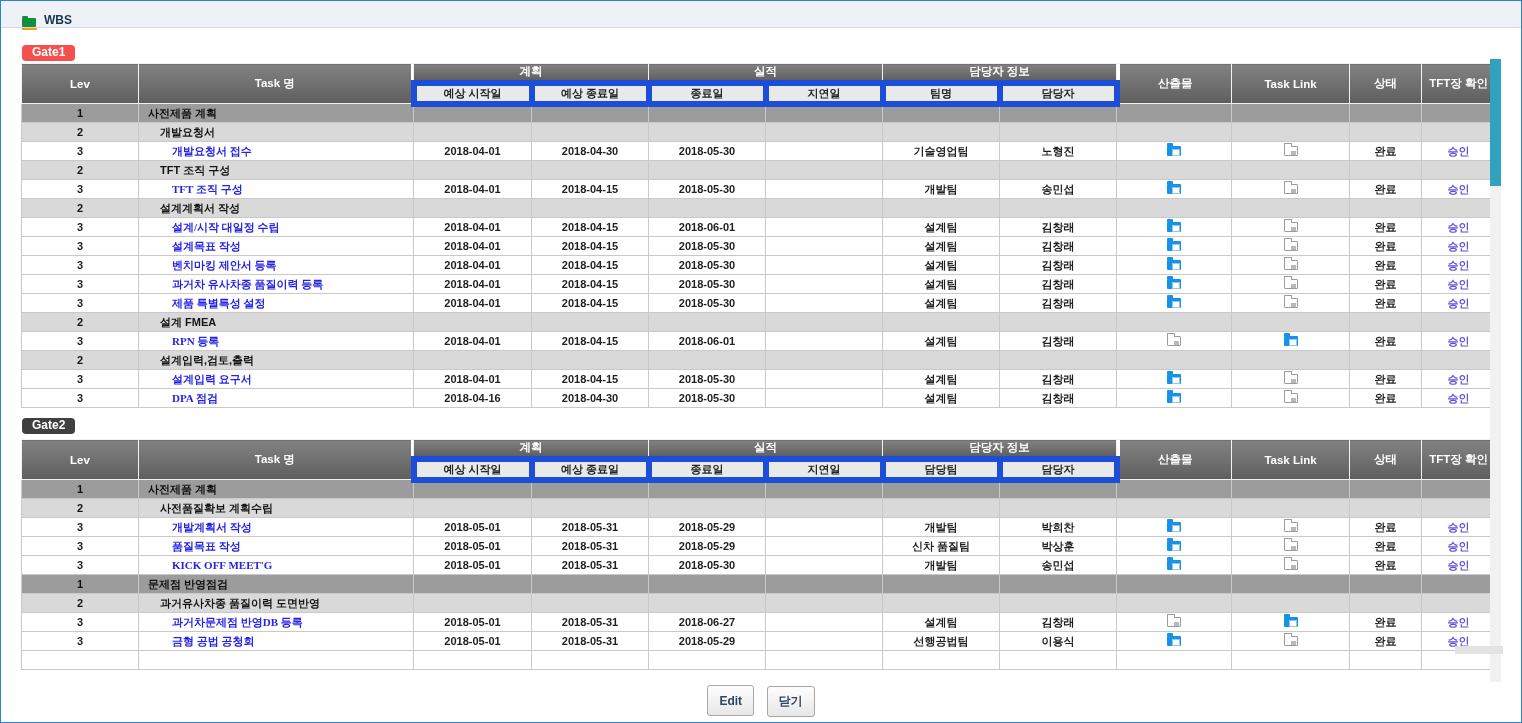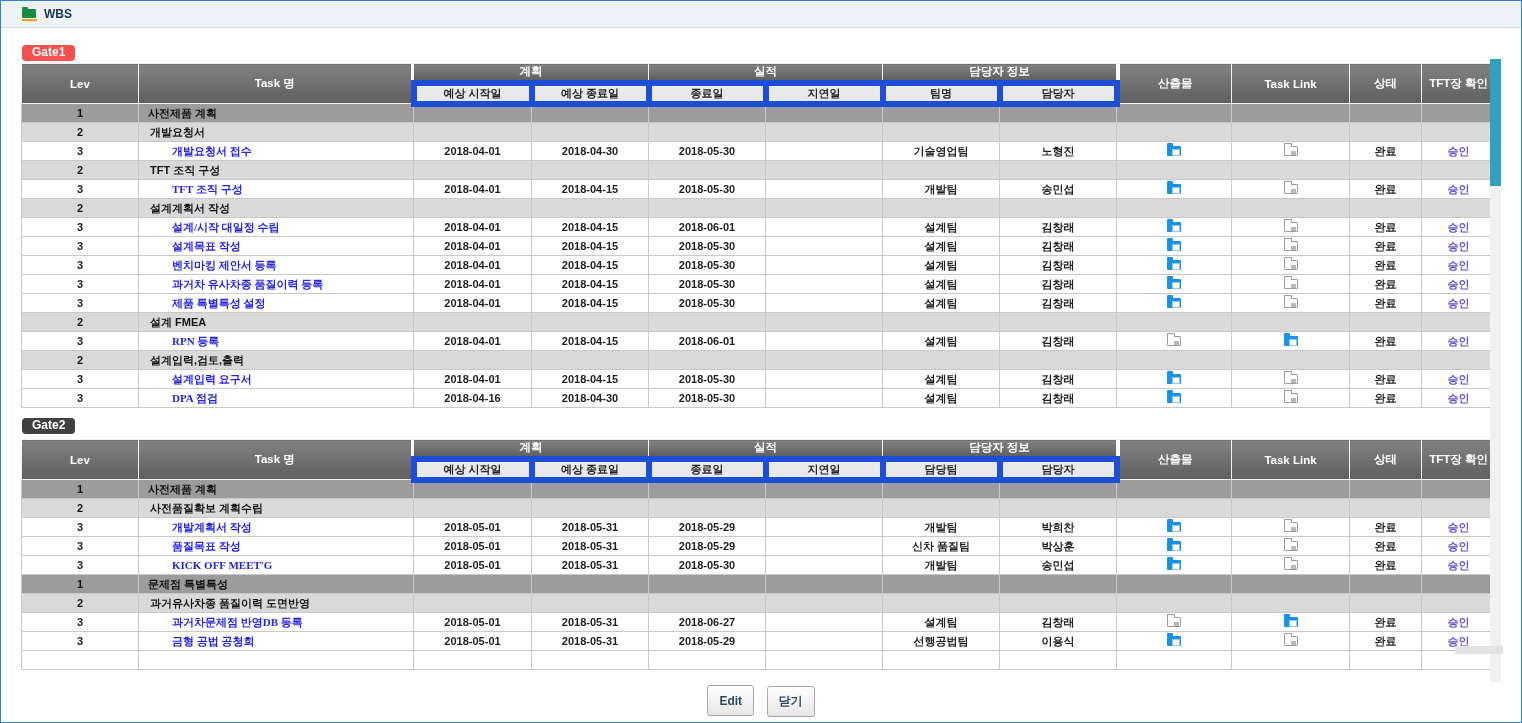--- a/index.html
+++ b/index.html
@@ -7,21 +7,21 @@
   body {
     width:1522px; height:723px;
     background:#ffffff;
     border:1px solid #2f81c9;
     font-family:"Liberation Sans", sans-serif;
     position:relative; overflow:hidden;
   }
   
   .titlebar {
     height:27px; background:#eef1f5; border-bottom:1px solid #d3dae2;
-    display:flex; align-items:center; padding-left:21px;
+    display:flex; align-items:flex-end; padding-left:21px;
   }
   .wbs-icon {
     display:inline-block; width:14px; height:9px; background:#168c3f;
     border-radius:1px; position:relative; margin-right:8px; margin-top:-2px;
   }
   .wbs-icon::before {
     content:''; position:absolute; top:-2px; left:0; width:6px; height:2px;
     background:#168c3f; border-radius:1px 1px 0 0;
   }
   .wbs-icon::after {
@@ -56,21 +56,21 @@
   }
   table { border:1px solid #a8a8a8; }
   tr.lev1 td { background:#9c9c9c; color:#101010; }
   tr.lev2 td { background:#d9d9d9; color:#151515; }
   tr.lev3 td { background:#ffffff; color:#1f1f1f; }
   tr.lev0 td { background:#ffffff; }
   td { font-weight:bold; }
   td.center { text-align:center; }
   td.task-cell { text-align:left; }
   .ind1 { padding-left:9px;margin-top:24px; }
-  .ind2 { padding-left:11px; }
+  .ind2 { padding-left:21px; }
   .ind3 { padding-left:33px;font-family:Liberation Serif, serif; }
   .tlink { color:#2424e8; cursor:pointer; }
   .approve { color:#5e50dd; cursor:pointer; }
 
   
   .f-blue {
     display:inline-block; position:relative; width:14px; height:10px;
     background:#1693e8; border-radius:1px; vertical-align:middle; margin-top:-2px;
   }
   .f-blue::before { content:''; position:absolute; top:-3px; left:0; width:6px; height:3px; background:#1693e8; border-radius:1px 1px 0 0; }
@@ -478,21 +478,21 @@
             <td class="center"></td>
             <td class="center">개발팀</td>
             <td class="center">송민섭</td>
             <td class="center"><span class="f-blue"></span></td>
             <td class="center"><span class="f-gray"></span></td>
             <td class="center">완료</td>
             <td class="center"><span class="approve">승인</span></td>
           </tr>
           <tr class="lev1">
             <td class="center">1</td>
-            <td class="task-cell ind1">문제점 특별특성</td>
+            <td class="task-cell ind1">문제점 반영점검</td>
             <td class="center"></td>
             <td class="center"></td>
             <td class="center"></td>
             <td class="center"></td>
             <td class="center"></td>
             <td class="center"></td>
             <td class="center"></td>
             <td class="center"></td>
             <td class="center"></td>
             <td class="center"></td>

